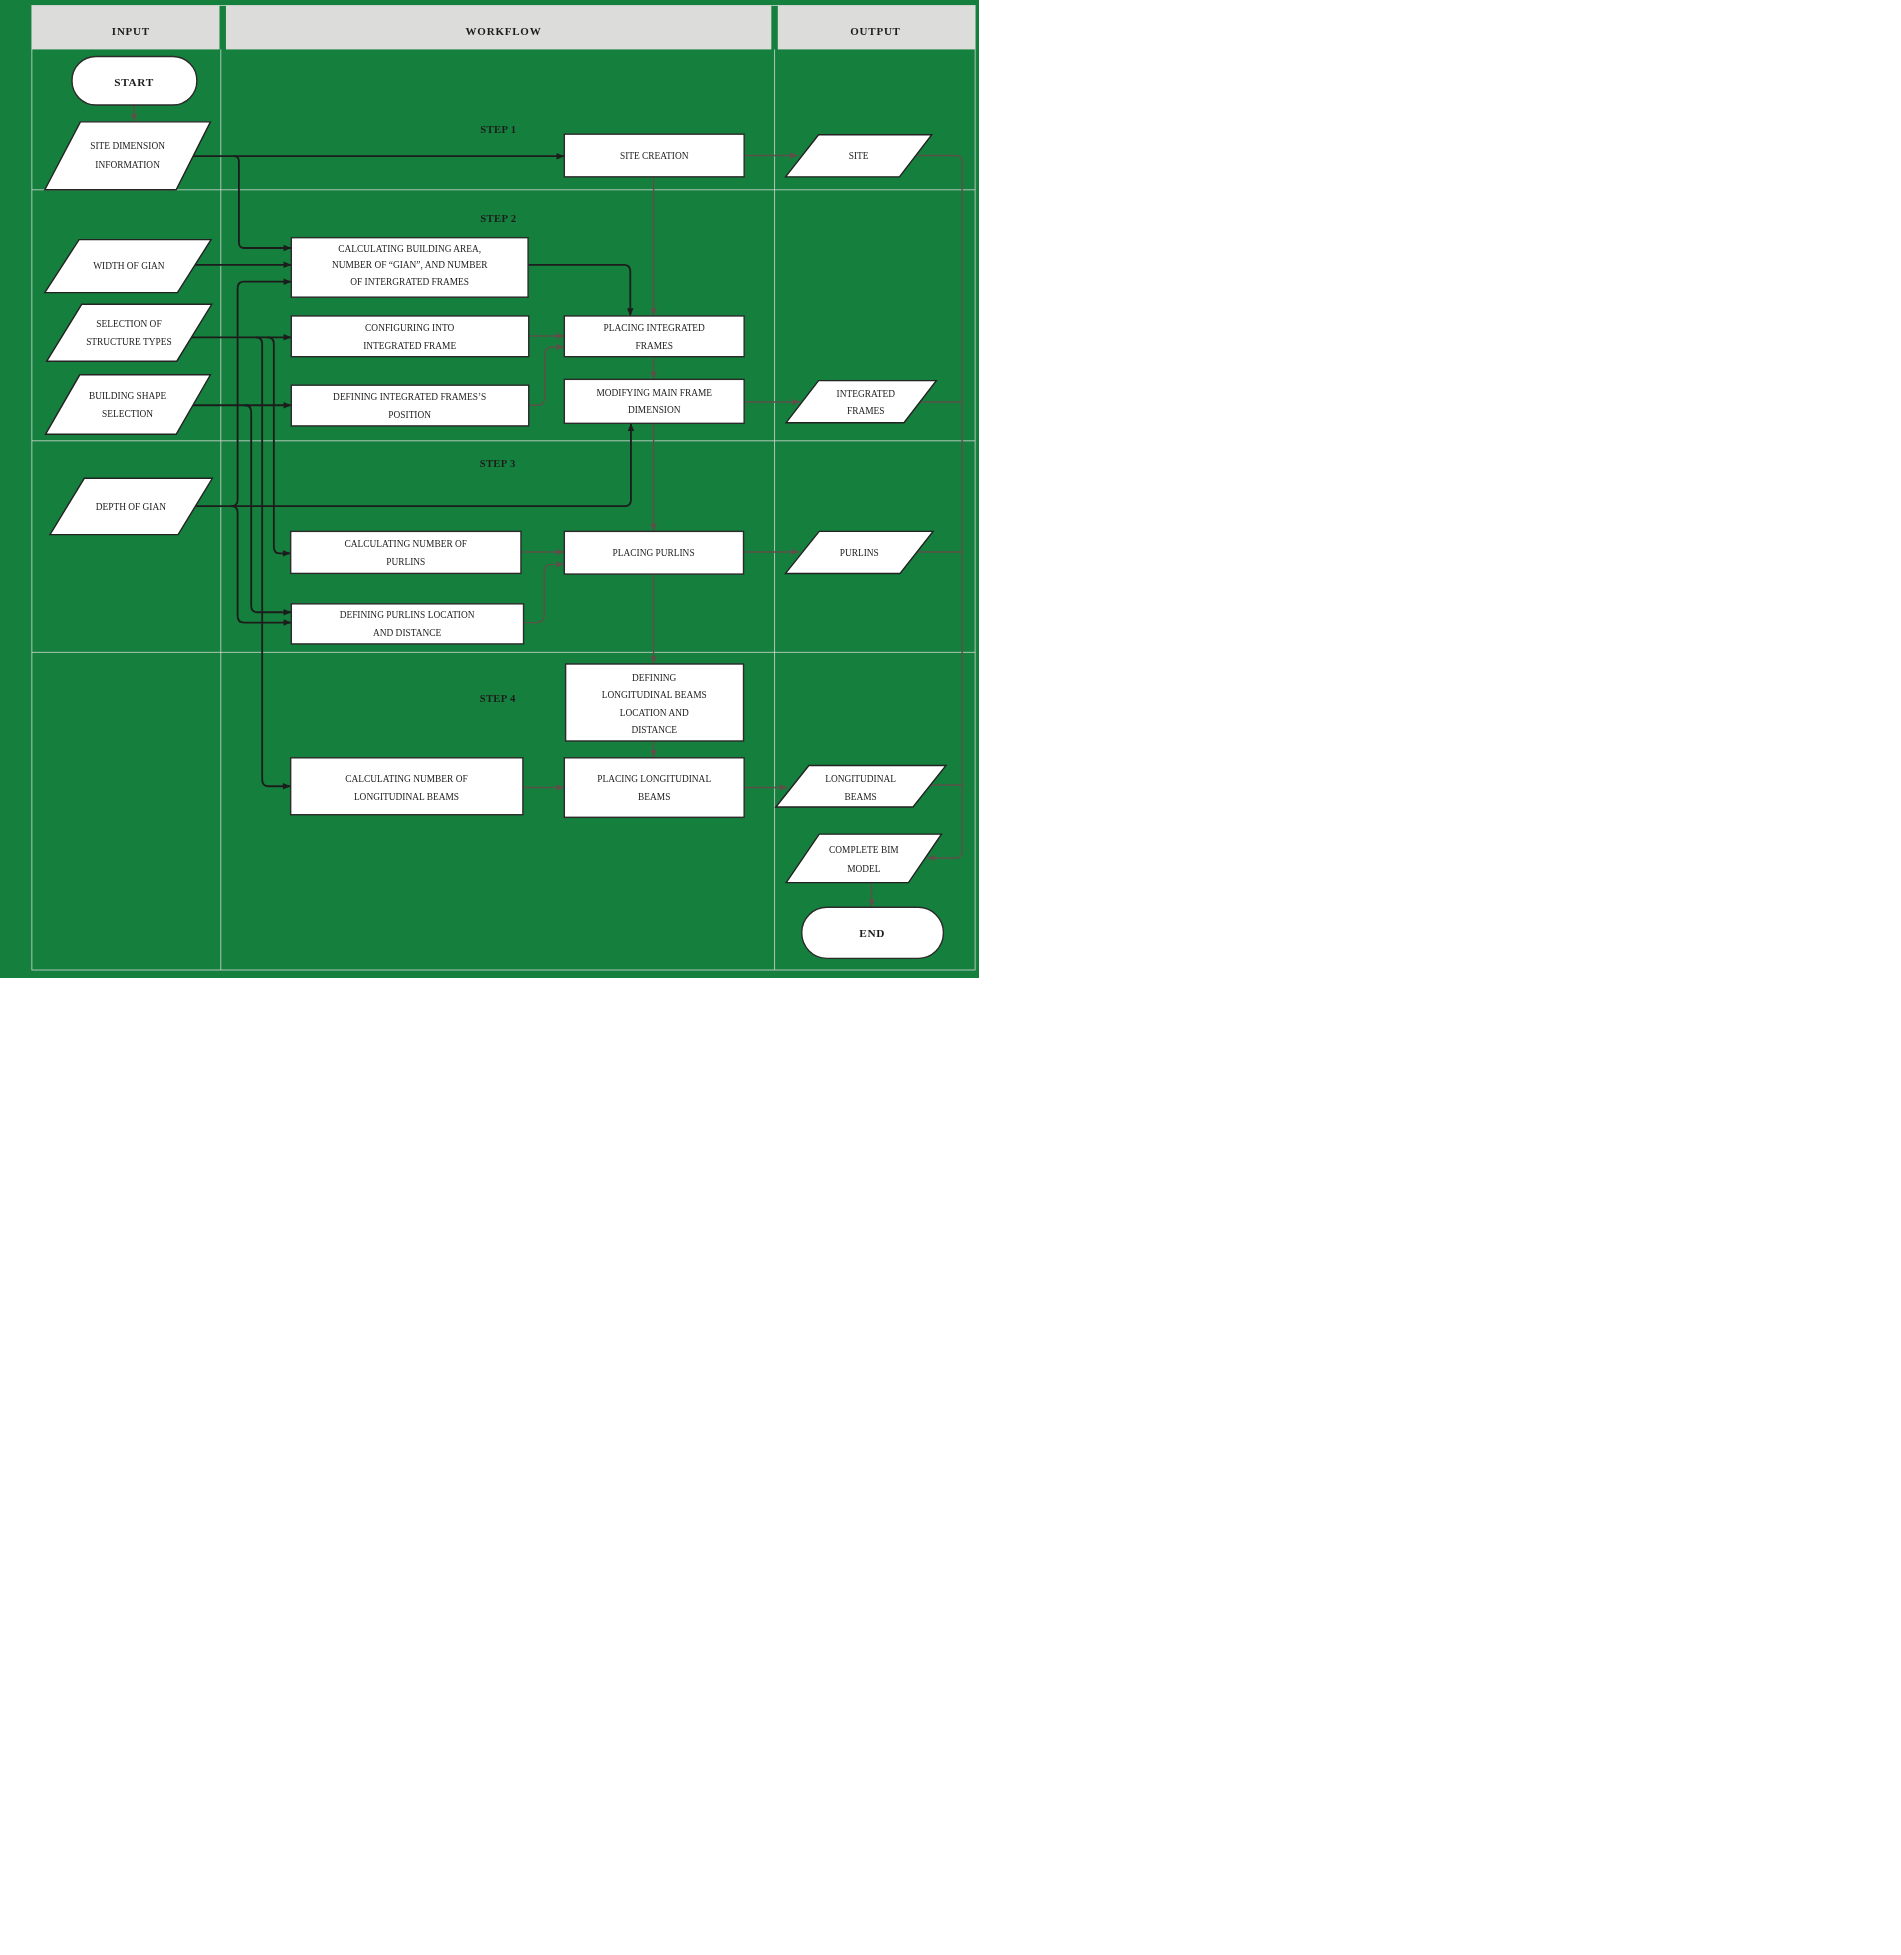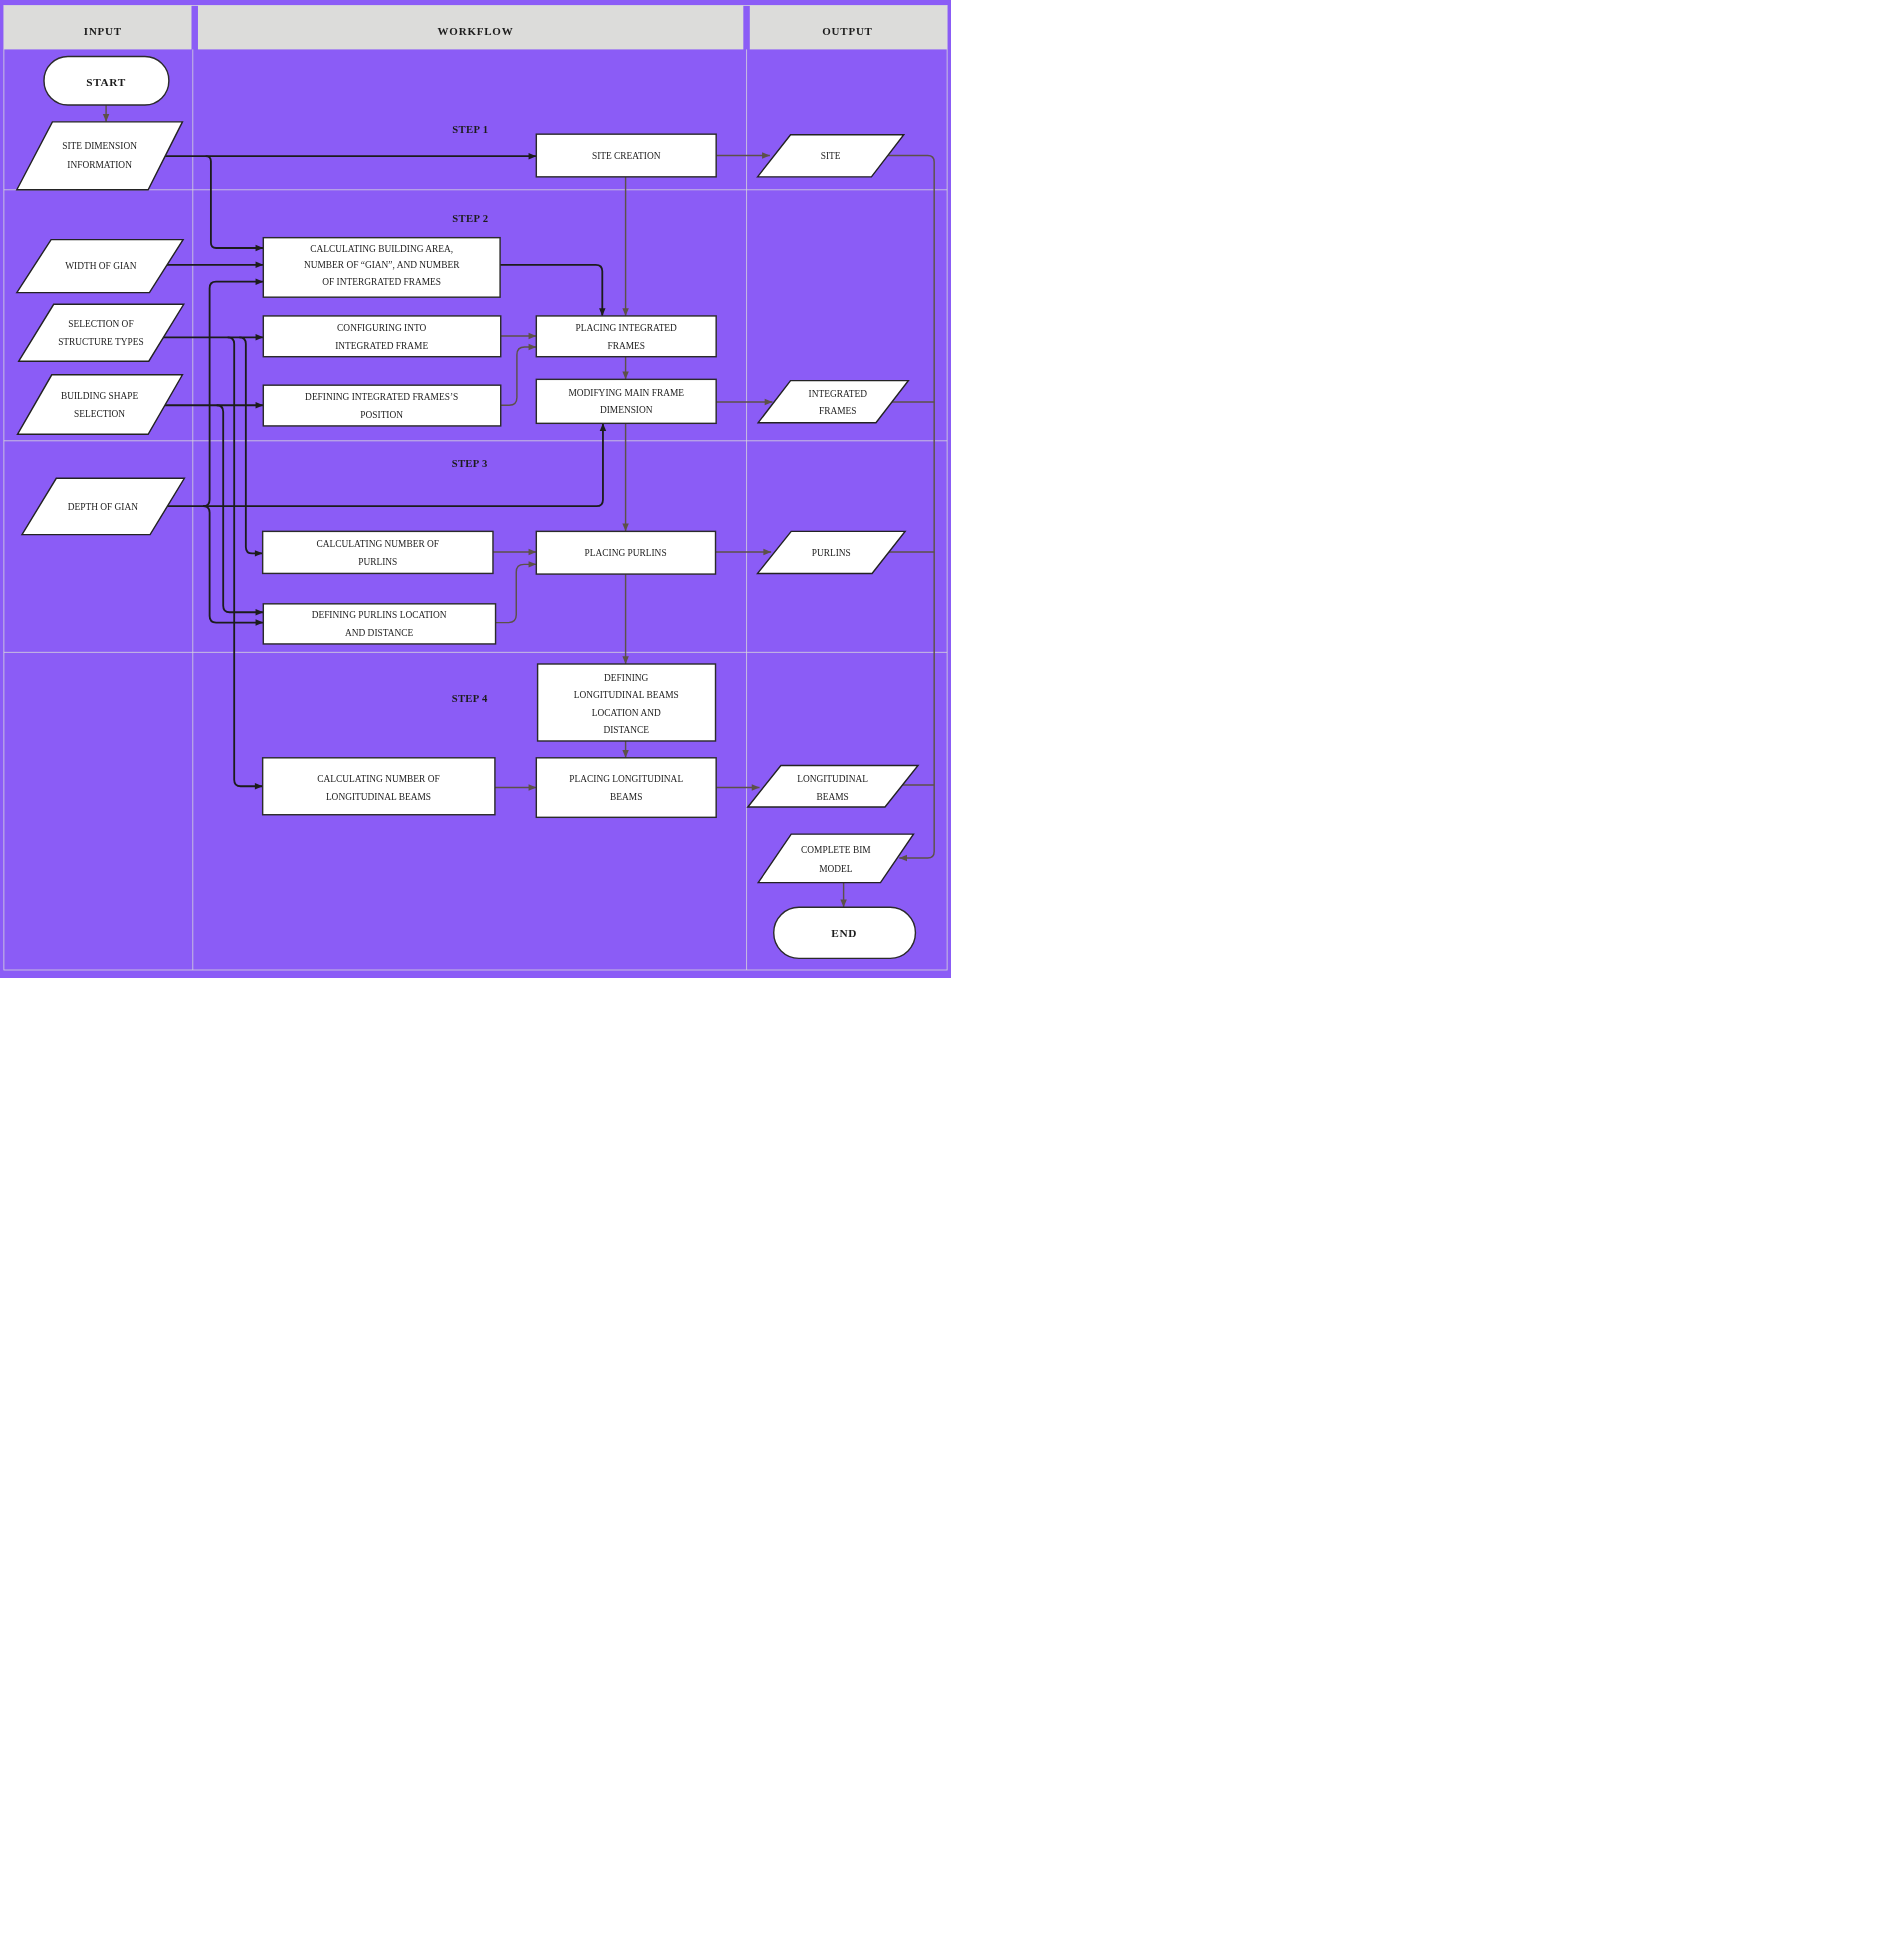--- a/index.html
+++ b/index.html
@@ -1,16 +1,16 @@
 <!DOCTYPE html>
 <html style="font-size:10.4px"><head>
 <meta charset="utf-8">
 <style>
   html,body{margin:0;padding:0;background:#ffffff;}
-  .wrap{width:951px;height:978px;position:relative;background:#8b5cf6;}
+  .wrap{width:951px;height:978px;position:relative;background:#15803d;padding-left:28px;}
   svg{display:block;}
   text{font-family:"Liberation Serif","DejaVu Serif",serif;fill:#1c1c1c;}
   .lbl{font-size:14.5px;text-anchor:middle;}
   .hdr{font-size:17px;font-weight:bold;text-anchor:middle;letter-spacing:1.2px;}
   .step{font-size:16.5px;font-weight:bold;text-anchor:middle;letter-spacing:.5px;}
   .term{font-size:17.5px;font-weight:bold;text-anchor:middle;letter-spacing:1px;}
   .box{fill:#ffffff;stroke:#2b2b2b;stroke-width:2.2;}
   .para{fill:#ffffff;stroke:#232323;stroke-width:2.2;}
   .grid{stroke:#d9d9d9;stroke-width:1.2;fill:none;}
   .hband{fill:#dcdcda;}

